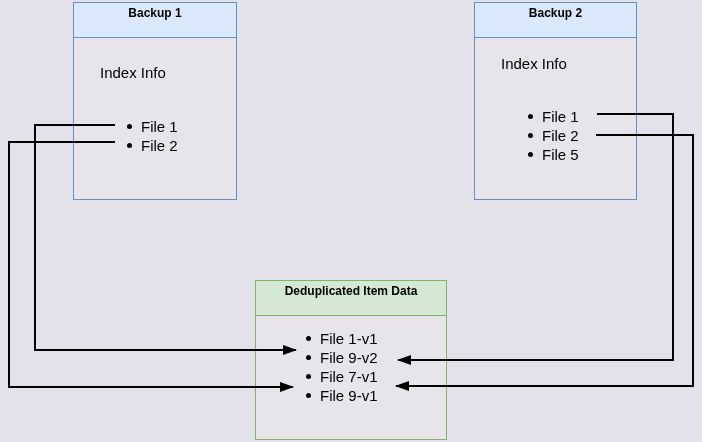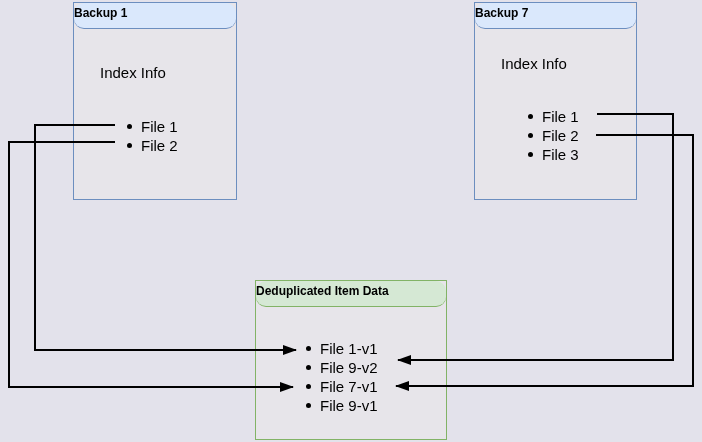--- a/index.html
+++ b/index.html
@@ -12,42 +12,42 @@
     --line:#000000;
     --text:#000000;
   }
   html,body{margin:0;padding:0;}
   body{background:var(--bg);font-family:"Liberation Sans",sans-serif;color:var(--text);}
   .canvas{position:relative;width:702px;height:442px;overflow:hidden;background:var(--bg);}
 
   .node{position:absolute;box-sizing:border-box;background:var(--box_fill);}
   .node.blue{border:1.5px solid var(--blue_border);}
   .node.green{border:1.5px solid var(--green_border);}
-  .node-header{box-sizing:border-box;height:26px;line-height:21px;
-    font-size:12px;font-weight:bold;border-radius:10px;}
+  .node-header{box-sizing:border-box;height:35px;line-height:21px;text-align:center;
+    font-size:12px;font-weight:bold;}
   .blue .node-header{background:var(--blue_fill);border-bottom:1.5px solid var(--blue_border);}
   .green .node-header{background:var(--green_fill);border-bottom:1.5px solid var(--green_border);}
 
   .subtitle{position:absolute;font-size:15px;line-height:19px;}
   .list{position:absolute;left:0;right:0;}
   .row{display:flex;align-items:center;height:19px;font-size:15px;}
   .dot{flex:0 0 auto;width:5px;height:5px;border-radius:50%;background:var(--text);margin-right:9px;}
   .b1 .dot,.b2 .dot{margin-left:53px;}
   .dd .dot{margin-left:50px;}
 
   #backup1{left:73px;top:2px;width:164px;height:198px;}
   #backup1 .subtitle{left:26px;top:60px;}
   #backup1 .list{top:114px;}
 
   #backup2{left:474px;top:2px;width:163px;height:198px;}
   #backup2 .subtitle{left:26px;top:51px;}
   #backup2 .list{top:104px;}
 
   #dedup{left:255px;top:280px;width:192px;height:160px;}
-  #dedup .list{top:58px;}
+  #dedup .list{top:48px;}
 
   svg.wires{position:absolute;left:0;top:0;width:702px;height:442px;pointer-events:none;}
 </style>
 </head>
 <body>
 
 <div class="canvas">
 
   <div class="node blue b1" id="backup1">
     <div class="node-header">Backup 1</div>
@@ -58,34 +58,34 @@
         <span>File 1</span>
       </div>
       <div class="row">
         <span class="dot"></span>
         <span>File 2</span>
       </div>
     </div>
   </div>
 
   <div class="node blue b2" id="backup2">
-    <div class="node-header">Backup 7</div>
+    <div class="node-header">Backup 2</div>
     <div class="subtitle">Index Info</div>
     <div class="list">
       <div class="row">
         <span class="dot"></span>
         <span>File 1</span>
       </div>
       <div class="row">
         <span class="dot"></span>
         <span>File 2</span>
       </div>
       <div class="row">
         <span class="dot"></span>
-        <span>File 3</span>
+        <span>File 5</span>
       </div>
     </div>
   </div>
 
   <div class="node green dd" id="dedup">
     <div class="node-header">Deduplicated Item Data</div>
     <div class="list">
       <div class="row">
         <span class="dot"></span>
         <span>File 1-v1</span>

